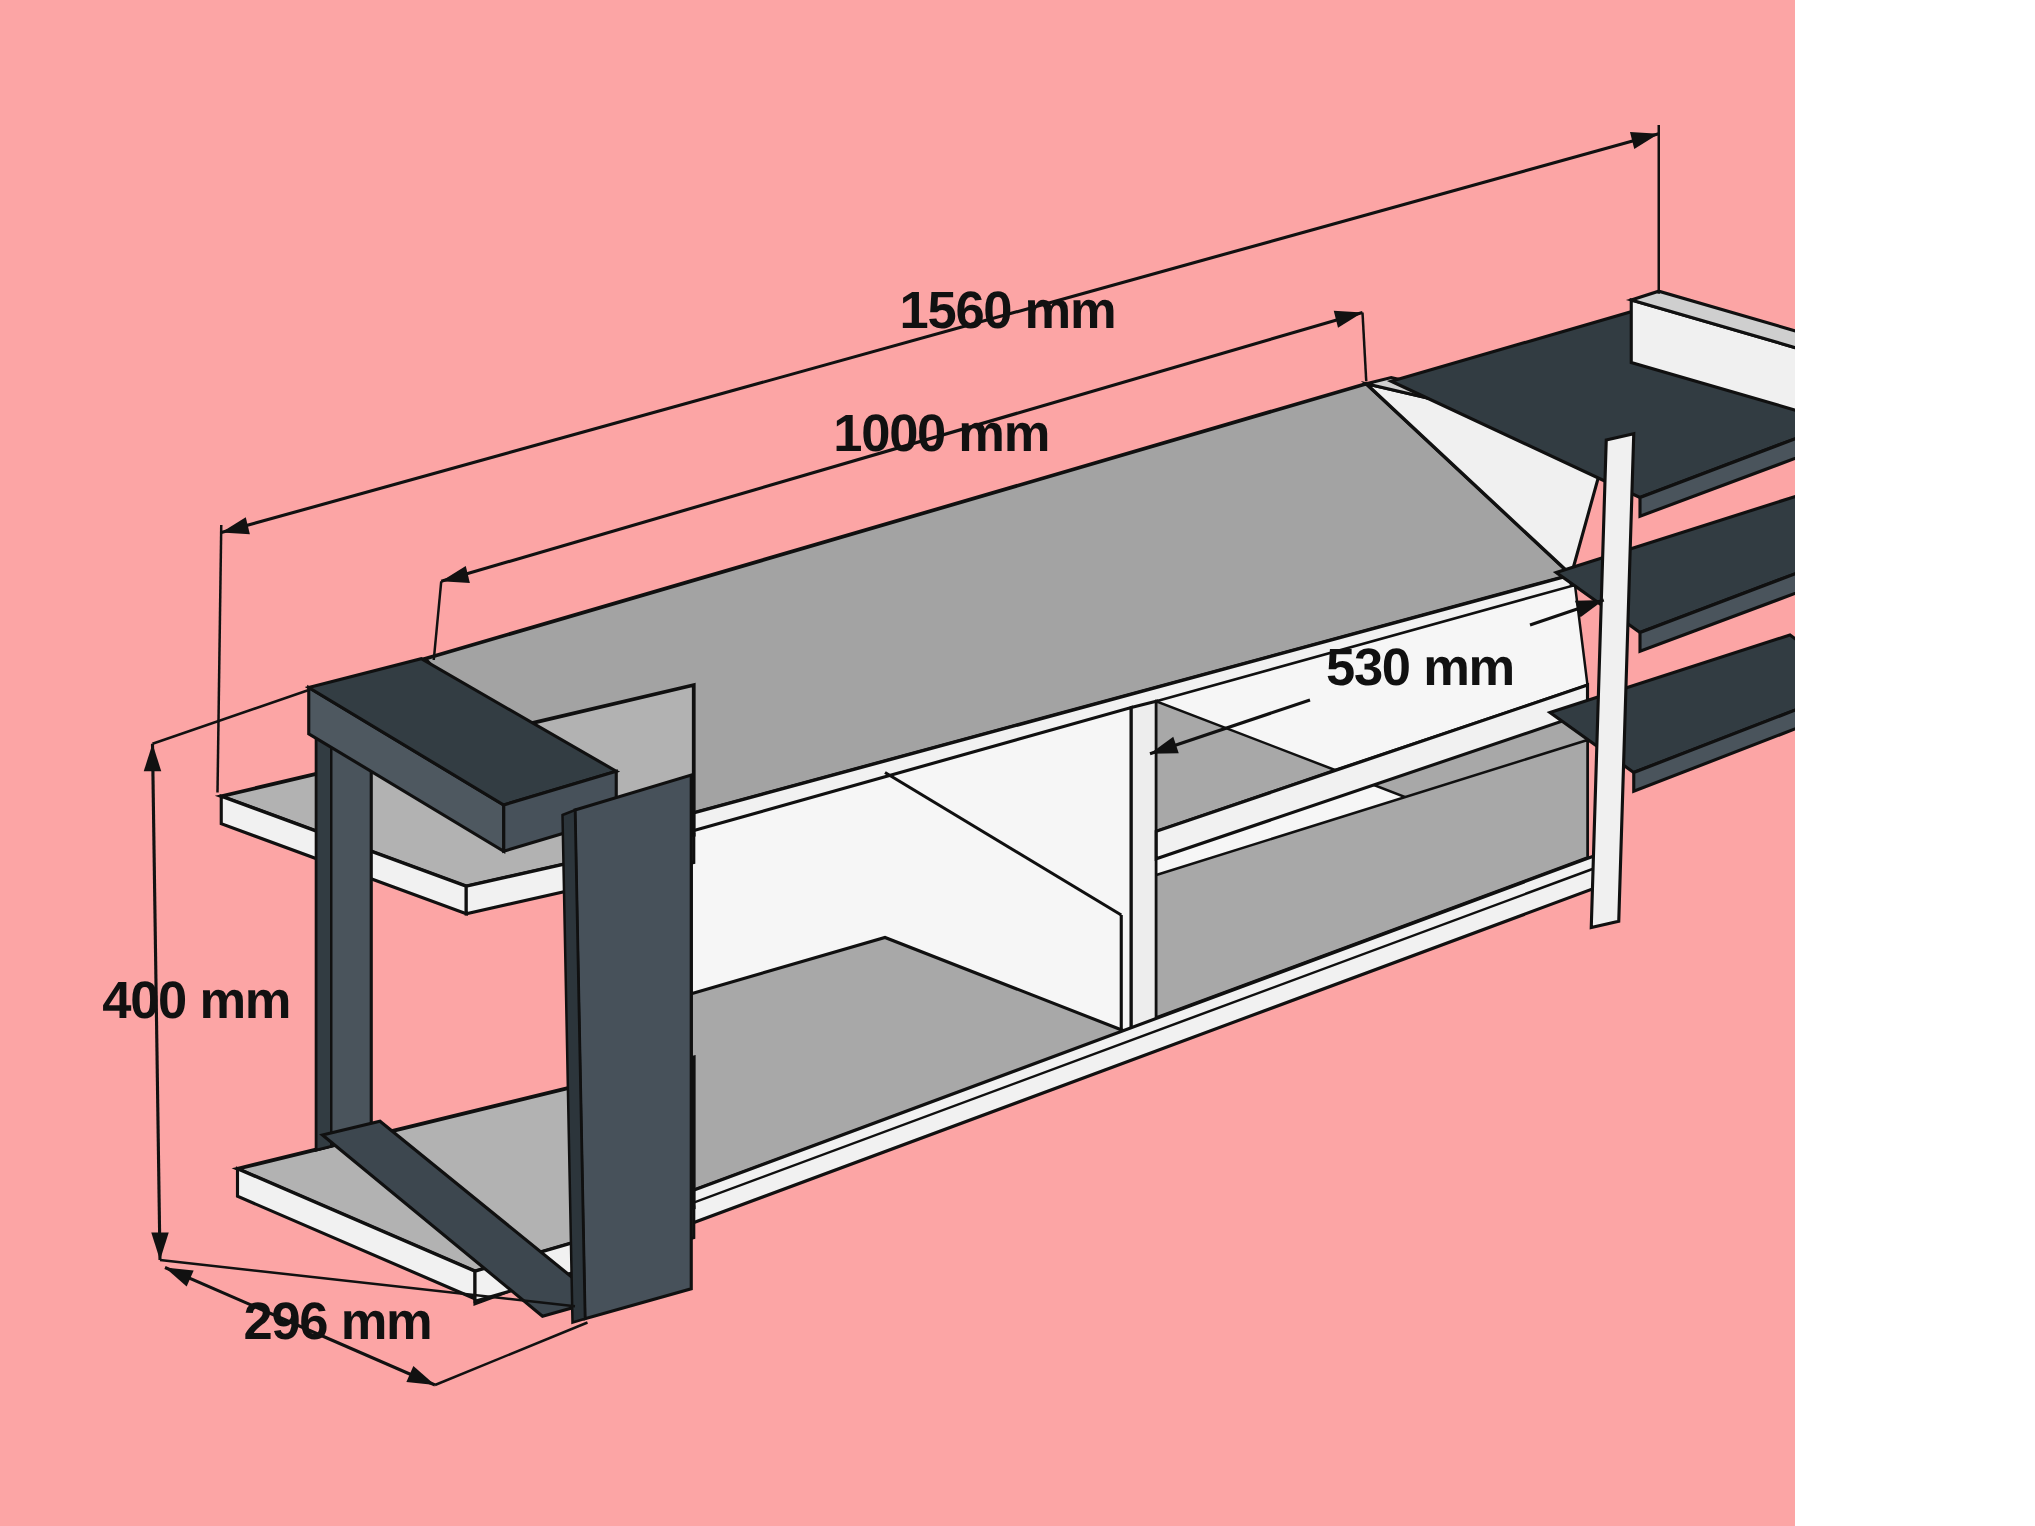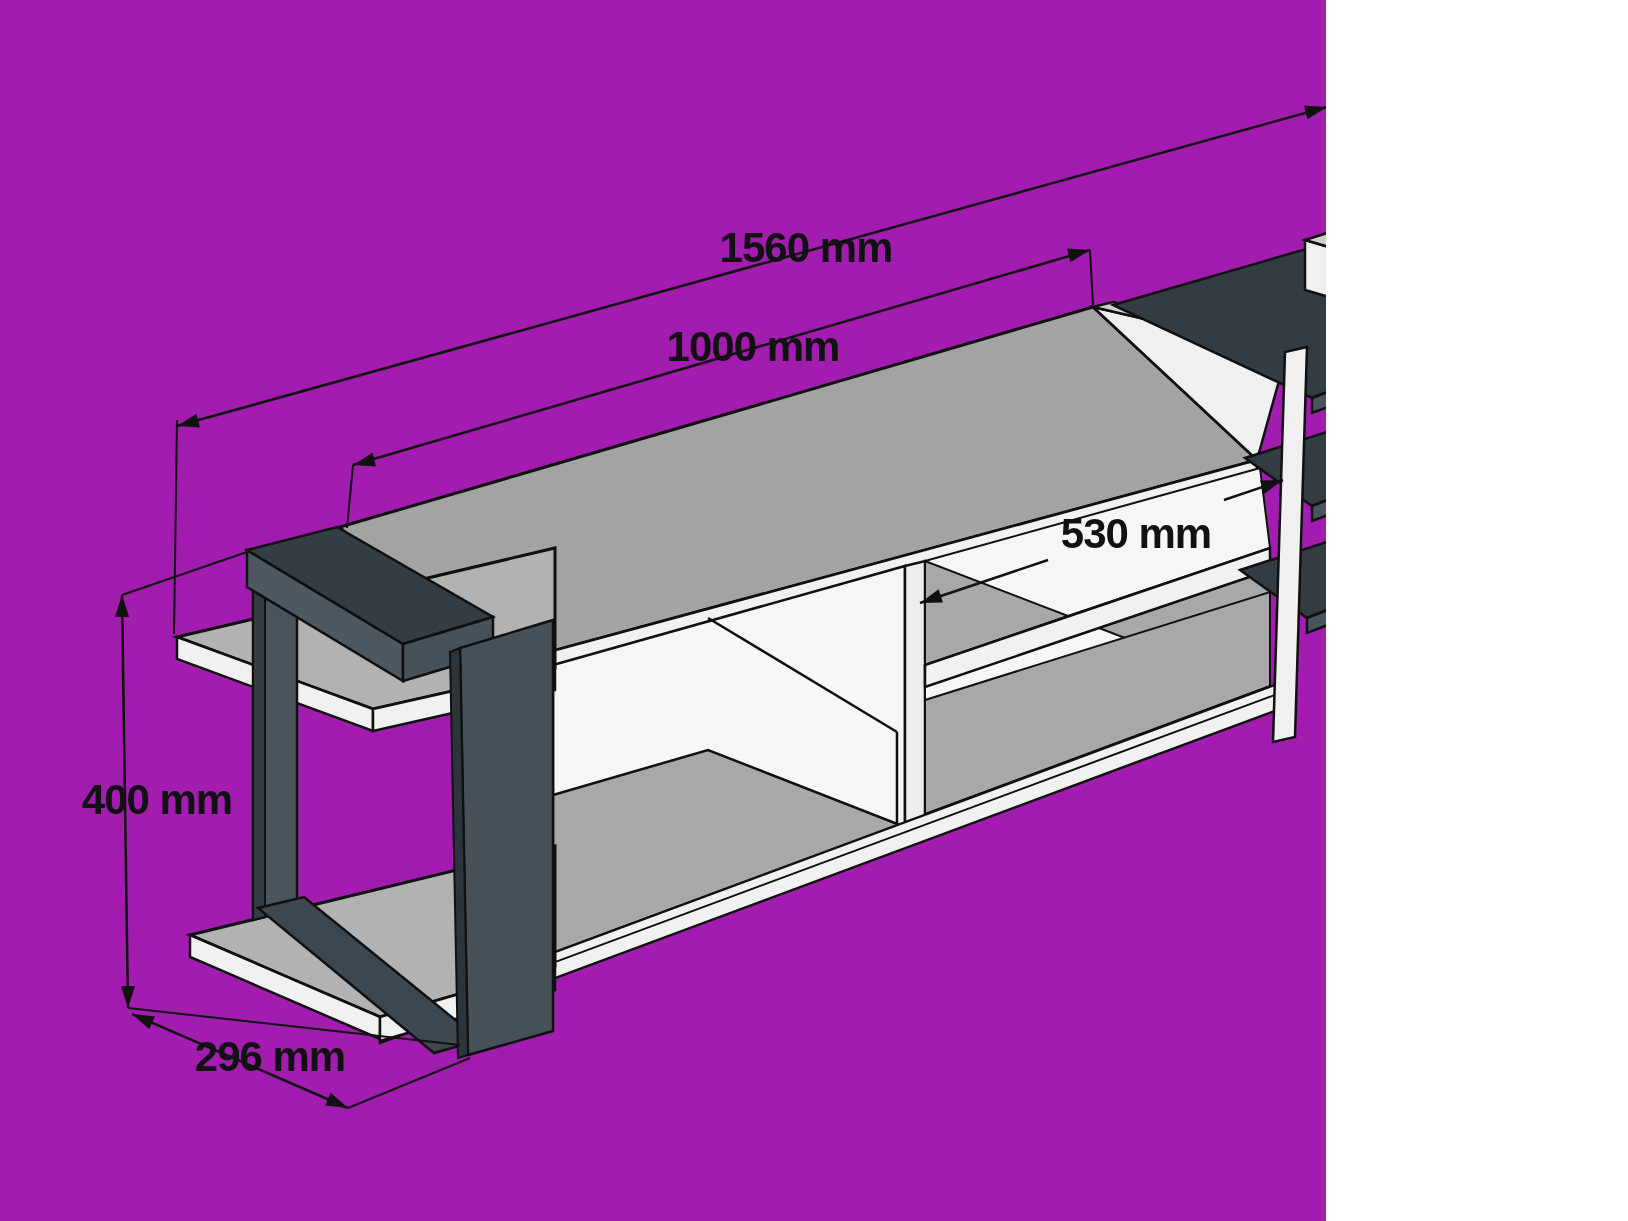--- a/index.html
+++ b/index.html
@@ -1,16 +1,16 @@
 <!DOCTYPE html>
 <html><head>
 <meta charset="utf-8">
 <style>
   html,body{margin:0;padding:0;background:#fff;}
-  .stage{width:1326px;height:1221px;position:relative;background:#a21caf;overflow:hidden;
+  .stage{width:1436px;height:1221px;position:relative;background:#fca5a5;overflow:hidden;
          font-family:"Liberation Sans",sans-serif;}
   svg{position:absolute;left:0;top:0;}
   .dim-label{font-family:"Liberation Sans",sans-serif;font-weight:bold;font-size:42px;
              fill:#111;letter-spacing:-1px;}
 </style>
 </head>
 <body>
 
 <div class="stage">
 <svg width="1628" height="1221" viewBox="0 0 1628 1221">

